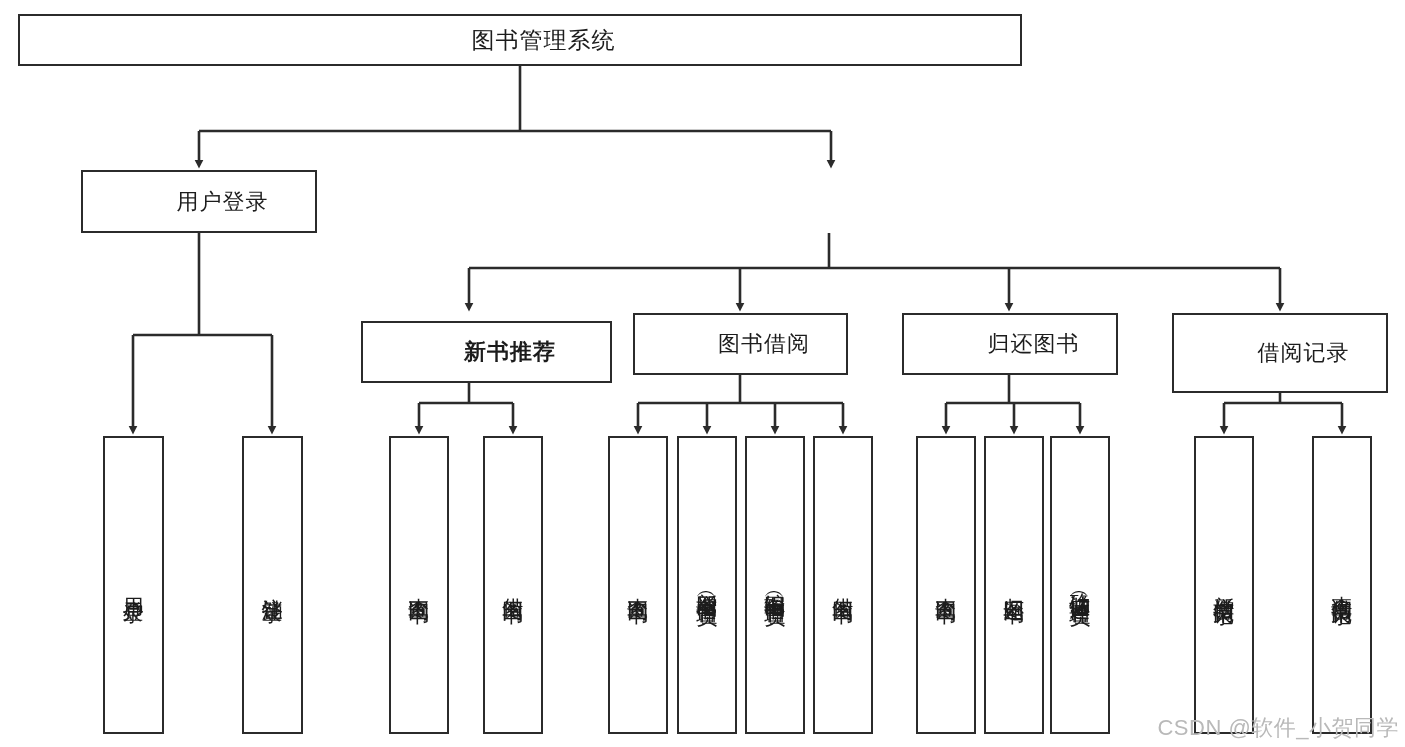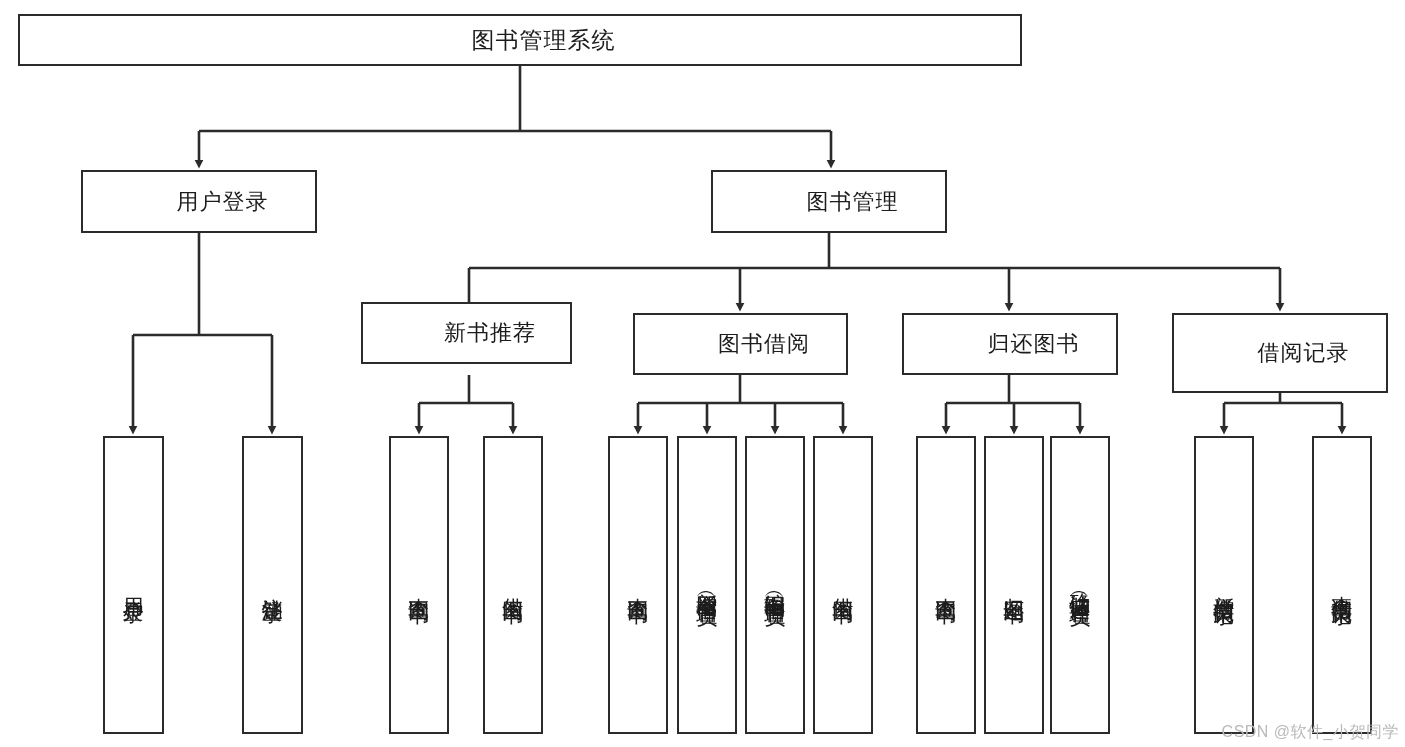--- a/index.html
+++ b/index.html
@@ -55,21 +55,21 @@
     display: block;
     max-height: 100%;
   }
   .node.title {
     font-size: 23px;
   }
   #watermark {
     position: absolute;
     right: 6px;
     bottom: 4px;
-    font-size: 16px;
+    font-size: 22px;
     color: #b9b9b9;
     letter-spacing: 0.5px;
     white-space: nowrap;
   }
 </style>
 </head>
 <body>
 
 <div id="diagram-root">
 
@@ -119,23 +119,22 @@
       <path d="M1280,375 L1280,403"></path>
       <path d="M1224,403 L1342,403"></path>
       <path d="M1224,403 L1224,430" marker-end="url(#arrowhead)"></path>
       <path d="M1342,403 L1342,430" marker-end="url(#arrowhead)"></path>
     </g>
   </svg>
 
   <div class="node horiz title" style="left: 18px; top: 14px; width: 1004px; height: 52px;">图书管理系统</div>
 
   <div class="node horiz" style="left: 81px; top: 170px; width: 236px; height: 63px;">用户登录</div>
-  <div class="node horiz" style="left: 711px; top: 170px; width: 236px; height: 63px;">图书管理</div>
 
-  <div class="node horiz" style="left: 361px; top: 302px; width: 211px; height: 62px;">新书推荐</div>
+  <div class="node horiz" style="left: 361px; top: 321px; width: 251px; height: 62px; font-weight: bold;">新书推荐</div>
   <div class="node horiz" style="left: 633px; top: 313px; width: 215px; height: 62px;">图书借阅</div>
   <div class="node horiz" style="left: 902px; top: 313px; width: 216px; height: 62px;">归还图书</div>
   <div class="node horiz" style="left: 1172px; top: 313px; width: 216px; height: 80px;">借阅记录</div>
 
   <div class="node vert" style="left: 103px; top: 436px; width: 61px; height: 298px;">
       <span class="vtext">用户登录</span>
     </div>
   <div class="node vert" style="left: 242px; top: 436px; width: 61px; height: 298px;">
       <span class="vtext">注销登录</span>
     </div>

